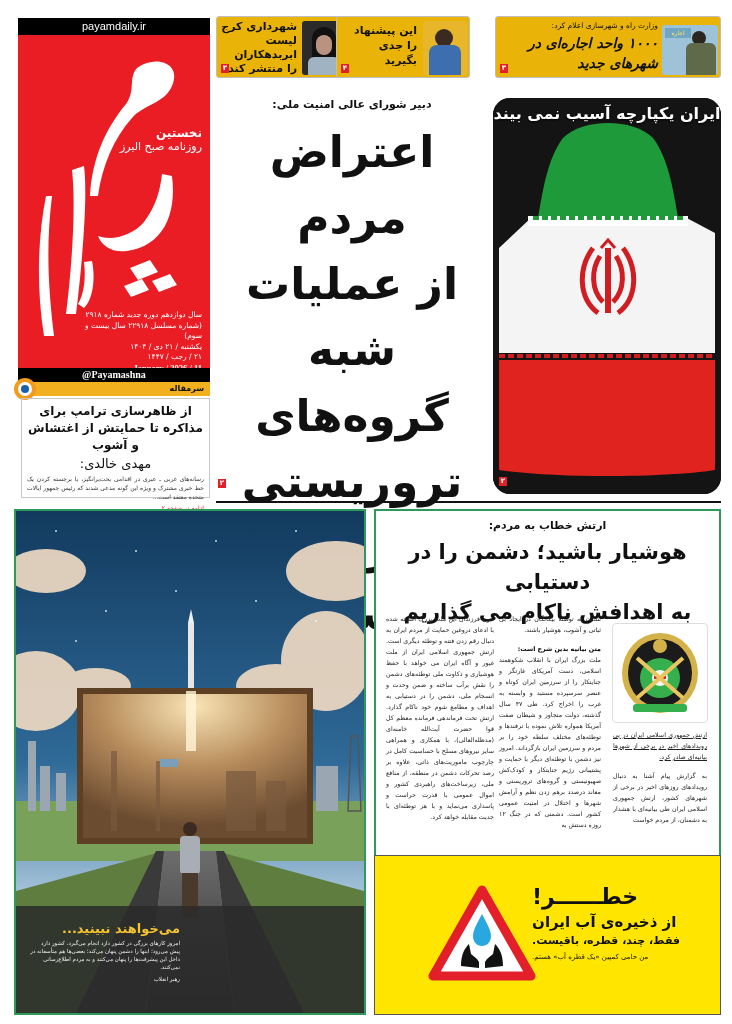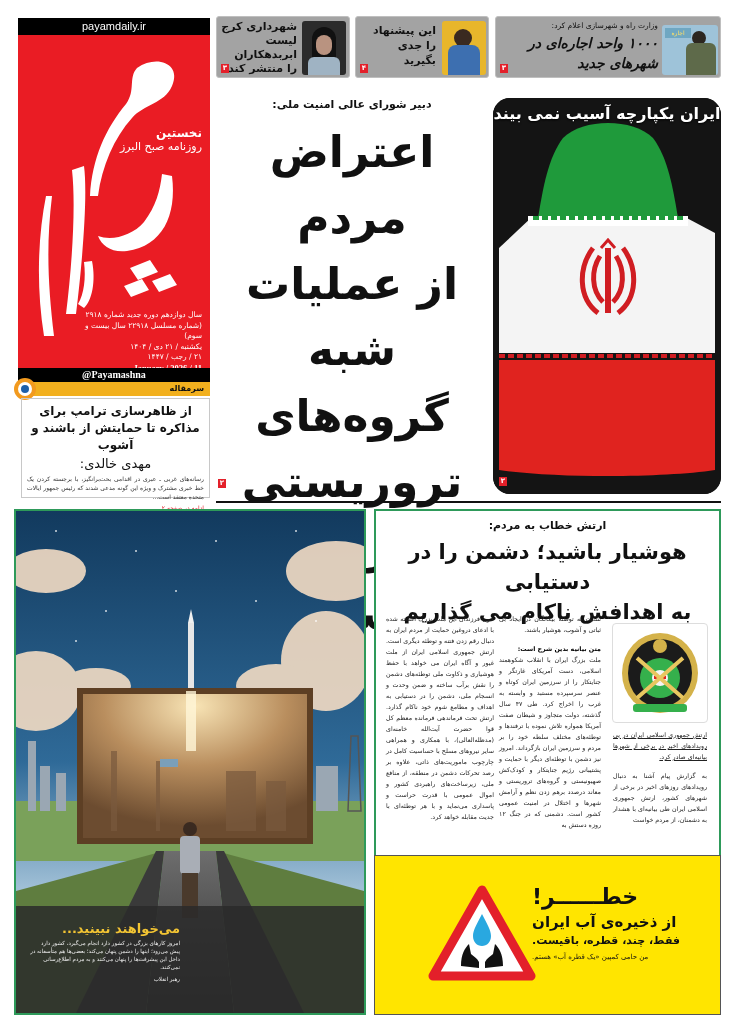--- a/index.html
+++ b/index.html
@@ -24,25 +24,25 @@
   #editorial .eye { position: absolute; left: -4px; top: -4px; width: 22px; height: 22px; border-radius: 50%; background: #f29a1e; display: flex; align-items: center; justify-content: center; }
   #editorial .eye i { width: 14px; height: 14px; border-radius: 50%; background: #fff; display: block; position: relative; }
   #editorial .eye i::after { content: ""; position: absolute; left: 3px; top: 3px; width: 8px; height: 8px; border-radius: 50%; background: #1d5fa8; }
   #editorial .box { position: absolute; left: 3px; top: 16px; width: 189px; height: 100px; border: 1px solid #c8c8c8; direction: rtl; text-align: center; padding: 4px 5px; }
   #editorial .title { font-size: 12px; font-weight: bold; line-height: 17px; }
   #editorial .author { font-size: 13px; margin-top: 2px; }
   #editorial .body { font-size: 6px; line-height: 9px; text-align: justify; margin-top: 3px; color: #333; }
   #editorial .more { font-size: 6px; color: #e3202a; text-align: right; margin-top: 3px; }
 
   
-  .teaser { border: 1px solid #bfbfbf; border-radius: 3px; background: #a3a3a3; }
+  .teaser { border: 1px solid #bfbfbf; border-radius: 3px; background: #eab308; }
   .teaser .thumb { position: absolute; top: 4px; border-radius: 3px; overflow: hidden; }
   .teaser .txt { position: absolute; direction: rtl; text-align: right; font-weight: bold; color: #111; }
   #teaser-karaj { left: 216px; top: 16px; width: 134px; height: 62px; }
-  #teaser-school { left: 355px; top: 16px; width: 134px; height: 62px; }
+  #teaser-school { left: 336px; top: 16px; width: 134px; height: 62px; }
   #teaser-housing { left: 495px; top: 16px; width: 226px; height: 62px; }
 
   
   #lead { left: 216px; top: 98px; width: 272px; height: 394px; direction: rtl; text-align: center; }
   #lead .kicker { font-size: 11px; font-weight: bold; margin-bottom: 8px; }
   #lead .headline { font-size: 44px; font-weight: bold; line-height: 66px; letter-spacing: -1px; font-family: "DejaVu Sans", sans-serif; }
 
   
   #flag-photo { left: 493px; top: 98px; width: 228px; height: 396px; background: #151515; overflow: hidden; border-radius: 17px; }
   #flag-photo .cap { position: absolute; top: 6px; width: 100%; text-align: center; color: #fff; font-size: 16px; font-weight: bold; direction: rtl; text-shadow: 0 1px 2px #000; }
@@ -100,21 +100,21 @@
   </div>
   <div class="handle-bar">@Payamashna</div>
 </div>
 
 <div id="editorial" class="abs">
   <div class="bar">سرمقاله</div>
   <div class="eye">
       <i></i>
     </div>
   <div class="box">
-    <div class="title">از ظاهرسازی ترامپ برای مذاکره تا حمایتش از باشند و آشوب</div>
+    <div class="title">از ظاهرسازی ترامپ برای مذاکره تا حمایتش از اغتشاش و آشوب</div>
     <div class="author">مهدی خالدی:</div>
     <div class="body">رسانه‌های غربی ـ عبری در اقدامی بحث‌برانگیز، با برجسته کردن یک خط خبری مشترک و ویژه این گونه مدعی شدند که رئیس جمهور ایالات متحده معتقد است...</div>
     <div class="more">ادامه در صفحه ۲</div>
   </div>
 </div>
 
 <div id="teaser-karaj" class="abs teaser">
   <div class="thumb" style="left:85px;width:44px;height:54px;background:#2b2b2b;">
     <div style="position:absolute;left:10px;top:6px;width:24px;height:46px;border-radius:12px 12px 4px 4px;background:#111;"></div>
     <div style="position:absolute;left:14px;top:14px;width:16px;height:20px;border-radius:8px;background:#b99380;"></div>

